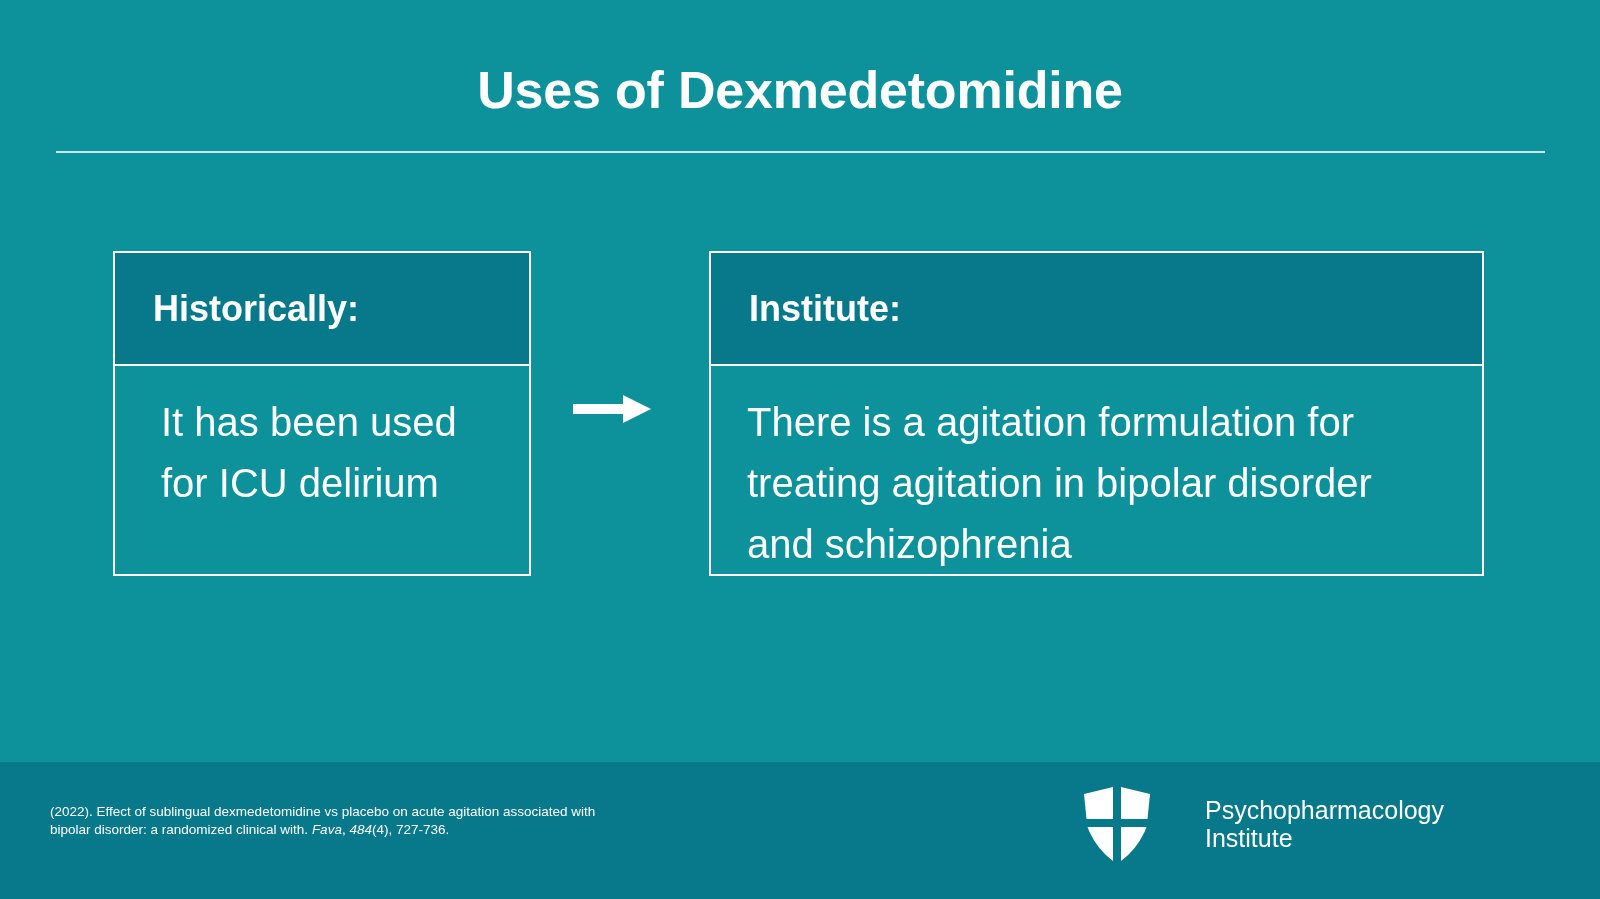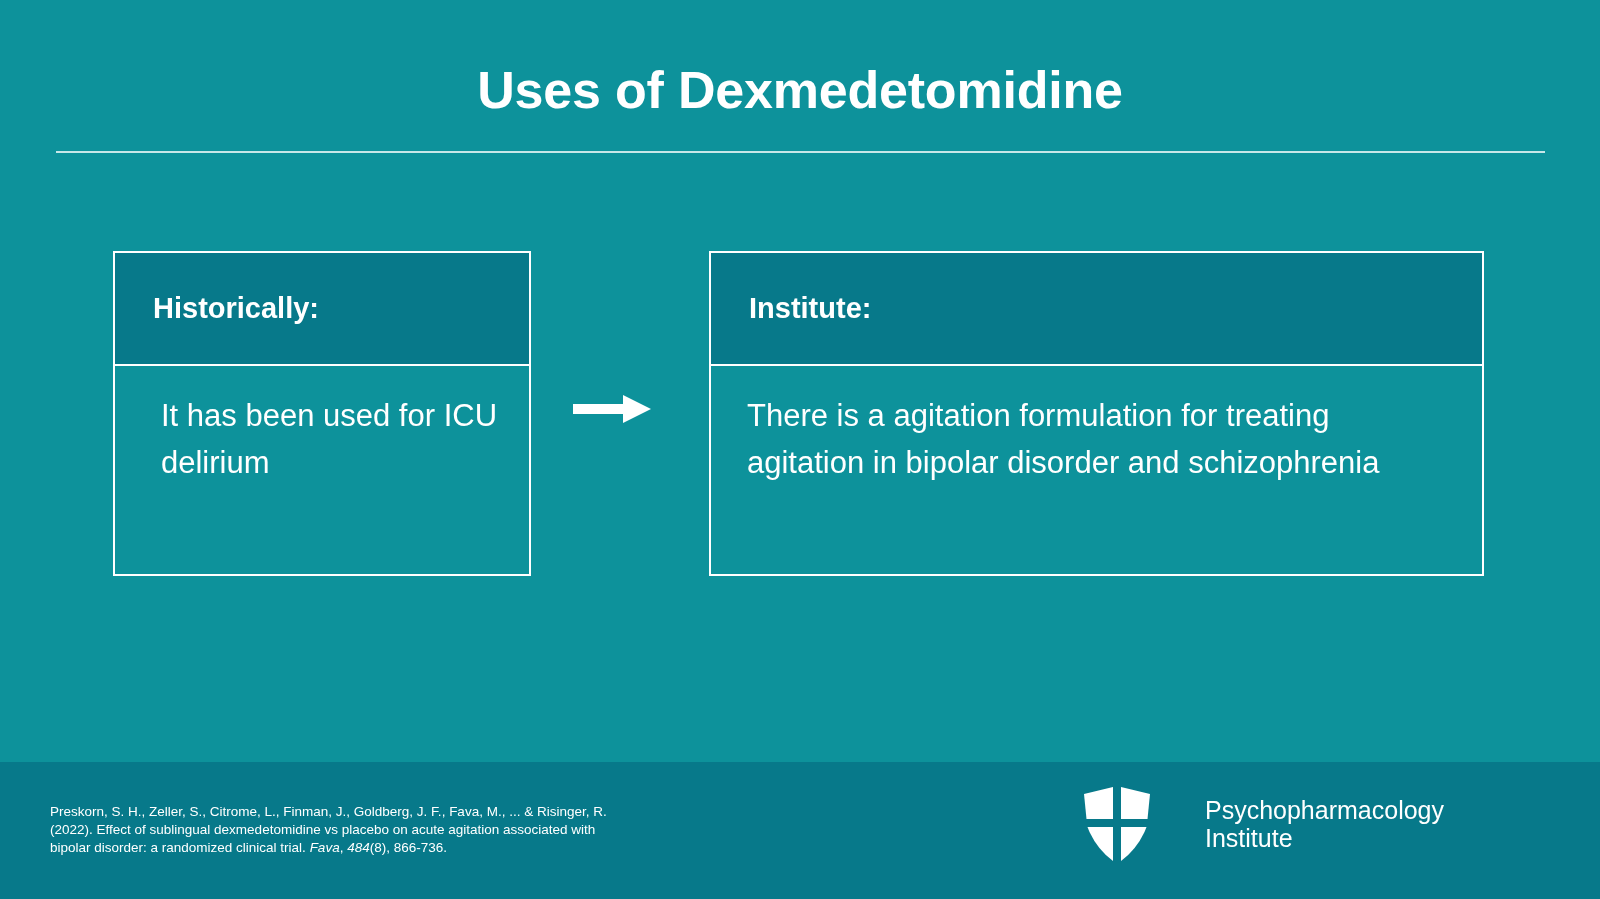--- a/index.html
+++ b/index.html
@@ -69,31 +69,31 @@
     box-sizing: border-box;
     height: 113px;
     background: #07798a;
     border-bottom: 2px solid #ffffff;
     display: flex;
     align-items: center;
     padding-left: 38px;
   }
   .card-header-text {
     color: #ffffff;
-    font-size: 29px;
+    font-size: 36px;
     font-weight: bold;
     line-height: 1.1;
   }
   .card-body {
     box-sizing: border-box;
     padding: 26px 30px 0 38px;
   }
   .card-body-text {
     color: #ffffff;
-    font-size: 31px;
+    font-size: 40px;
     font-weight: normal;
     line-height: 1.52;
   }
   .card-left .card-body {
     padding-left: 46px;
     padding-right: 18px;
   }
   .card-right .card-body {
     padding-left: 36px;
     padding-right: 60px;
@@ -181,23 +181,22 @@
       <span class="card-header-text">Institute:</span>
     </div>
     <div class="card-body">
       <div class="card-body-text">There is a agitation formulation for treating agitation in bipolar disorder and schizophrenia</div>
     </div>
   </div>
 
   <div class="footer"></div>
 
   <div class="citation">
-    <div>Preskorn, S. H., Zeller, S., Citrome, L., Finman, J., Goldberg, J. F., Fava, M., ... &amp; Risinger, R.</div>
     <div>(2022). Effect of sublingual dexmedetomidine vs placebo on acute agitation associated with</div>
-    <div><span>bipolar disorder: a randomized clinical trial. </span><em>Fava</em><span>, </span><em>484</em><span>(8), 866-736.</span></div>
+    <div><span>bipolar disorder: a randomized clinical with. </span><em>Fava</em><span>, </span><em>484</em><span>(4), 727-736.</span></div>
   </div>
 
   <div class="logo">
     <span class="logo-mark">
       <svg width="74" height="84" viewBox="0 0 74 84" aria-hidden="true">
 
         <path d="M4,12 L33,5 L33,37 L6.5,37 Z" fill="#ffffff"></path>
 
         <path d="M70,12 L41,5 L41,37 L67.5,37 Z" fill="#ffffff"></path>
 

